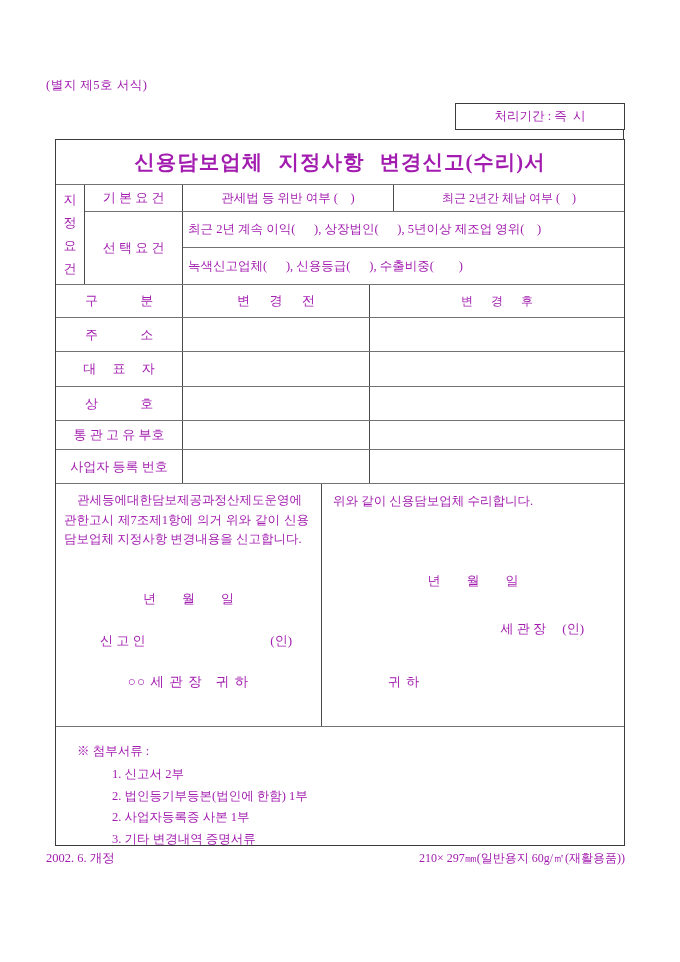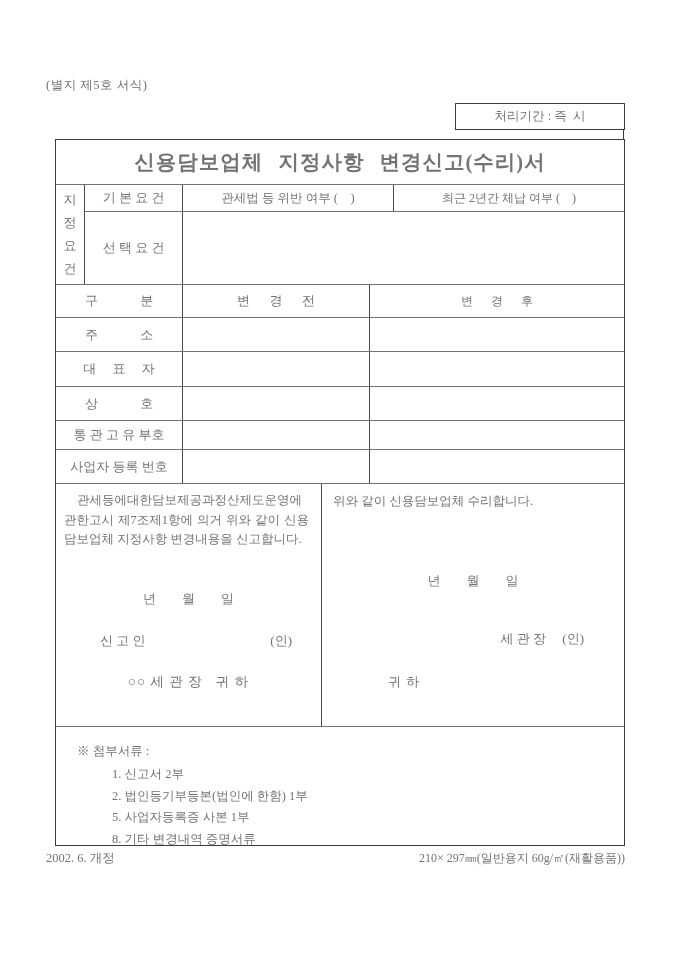--- a/index.html
+++ b/index.html
@@ -1,19 +1,19 @@
 <!DOCTYPE html>
 <html><head>
 <meta charset="utf-8">
 <style>
   * { margin:0; padding:0; box-sizing:border-box; }
   html,body { background:#e8e8e8; }
   .page {
     position:relative; width:680px; height:962px; margin:0 auto;
-    background:#ffffff; color:#737373;
+    background:#ffffff; color:#a21caf;
     font-family:"Liberation Serif","DejaVu Serif",serif;
     overflow:hidden;
   }
   .pre { white-space:pre; }
 
   .form-note { position:absolute; left:46px; top:77px; font-size:12.5px; letter-spacing:.5px; }
 
   .proc-box {
     position:absolute; left:455px; top:103px; width:170px; height:27px;
     border:1.5px solid #3c3c3c; display:flex; align-items:center; justify-content:center;
@@ -52,21 +52,21 @@
 
   .decl-section { height:243px; display:flex; }
   .decl-left { width:266px; position:relative; }
   .decl-right { flex:1; position:relative; }
   .decl-para { position:absolute; top:7px; left:8px; right:12px; font-size:12.5px; line-height:19.5px; text-indent:13px; text-align:justify; }
   .accept-sentence { position:absolute; top:9px; left:11px; font-size:12.5px; }
   .date-line { position:absolute; left:0; width:100%; text-align:center; font-size:13px; }
   .decl-date { top:106px; }
   .accept-date { top:88px; }
   .decl-signer { position:absolute; top:148px; left:0; right:0; display:flex; justify-content:space-between; padding:0 29px 0 44px; font-size:13px; }
-  .accept-signer { position:absolute; top:146px; right:40px; font-size:13px; }
+  .accept-signer { position:absolute; top:136px; right:40px; font-size:13px; }
   .decl-addressee { position:absolute; top:189px; left:0; width:100%; text-align:center; font-size:13.5px; letter-spacing:1px; }
   .accept-addressee { position:absolute; top:189px; left:66px; font-size:13px; letter-spacing:1px; }
 
   .attach-section { flex:1; position:relative; font-size:12.5px; }
   .attach-title { position:absolute; top:16px; left:21px; }
   .attach-items { position:absolute; top:37px; left:39px; }
   .attach-item { height:21.5px; display:flex; align-items:center;margin-left:17px; }
 
   .footer { position:absolute; left:46px; top:850px; width:579px; display:flex; justify-content:space-between; align-items:flex-start; }
   .footer-left { font-size:12.5px; }
@@ -98,20 +98,24 @@
       <div class="req-right">
         <div class="req-row1 bb">
           <div class="req-label br pre">기 본 요 건</div>
           <div class="req-cells">
             <div class="req-cell1 br pre">관세법 등 위반 여부 (    )</div>
             <div class="req-cell2 pre">최근 2년간 체납 여부 (    )</div>
           </div>
         </div>
         <div class="req-row2">
           <div class="req-label br pre">선 택 요 건</div>
+          <div class="opt-col">
+            <div class="opt-row1 bb pre">최근 2년 계속 이익(      ), 상장법인(      ), 5년이상 제조업 영위(    )</div>
+            <div class="opt-row2 pre">녹색신고업체(      ), 신용등급(      ), 수출비중(        )</div>
+          </div>
         </div>
       </div>
     </div>
 
     <div class="ct-row h33 bb">
       <div class="ct-label br pre">구             분</div>
       <div class="ct-before br pre">변      경      전</div>
       <div class="ct-after pre">변      경      후</div>
     </div>
 
@@ -161,22 +165,22 @@
         <div class="accept-signer pre">세 관 장     (인)</div>
         <div class="accept-addressee pre">귀 하</div>
       </div>
     </div>
 
     <div class="attach-section">
       <div class="attach-title pre">※ 첨부서류 :</div>
       <div class="attach-items">
         <div class="attach-item">1. 신고서 2부</div>
         <div class="attach-item">2. 법인등기부등본(법인에 한함) 1부</div>
-        <div class="attach-item">5. 사업자등록증 사본 1부</div>
-        <div class="attach-item">8. 기타 변경내역 증명서류</div>
+        <div class="attach-item">2. 사업자등록증 사본 1부</div>
+        <div class="attach-item">3. 기타 변경내역 증명서류</div>
       </div>
     </div>
 
   </div>
 
   <div class="footer">
     <span class="footer-left">2002. 6. 개정</span>
     <span class="footer-right">210× 297㎜(일반용지 60g/㎡(재활용품))</span>
   </div>
 

